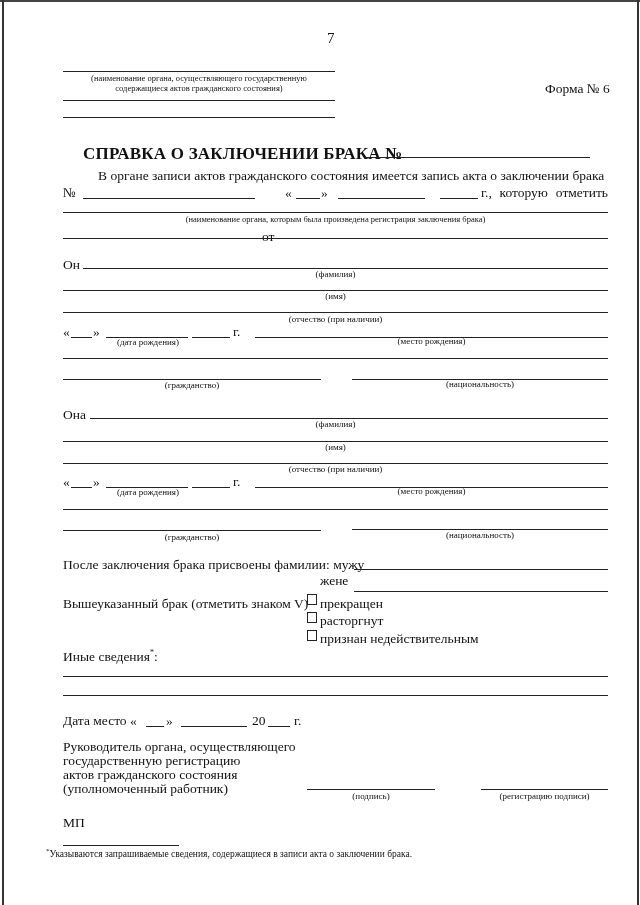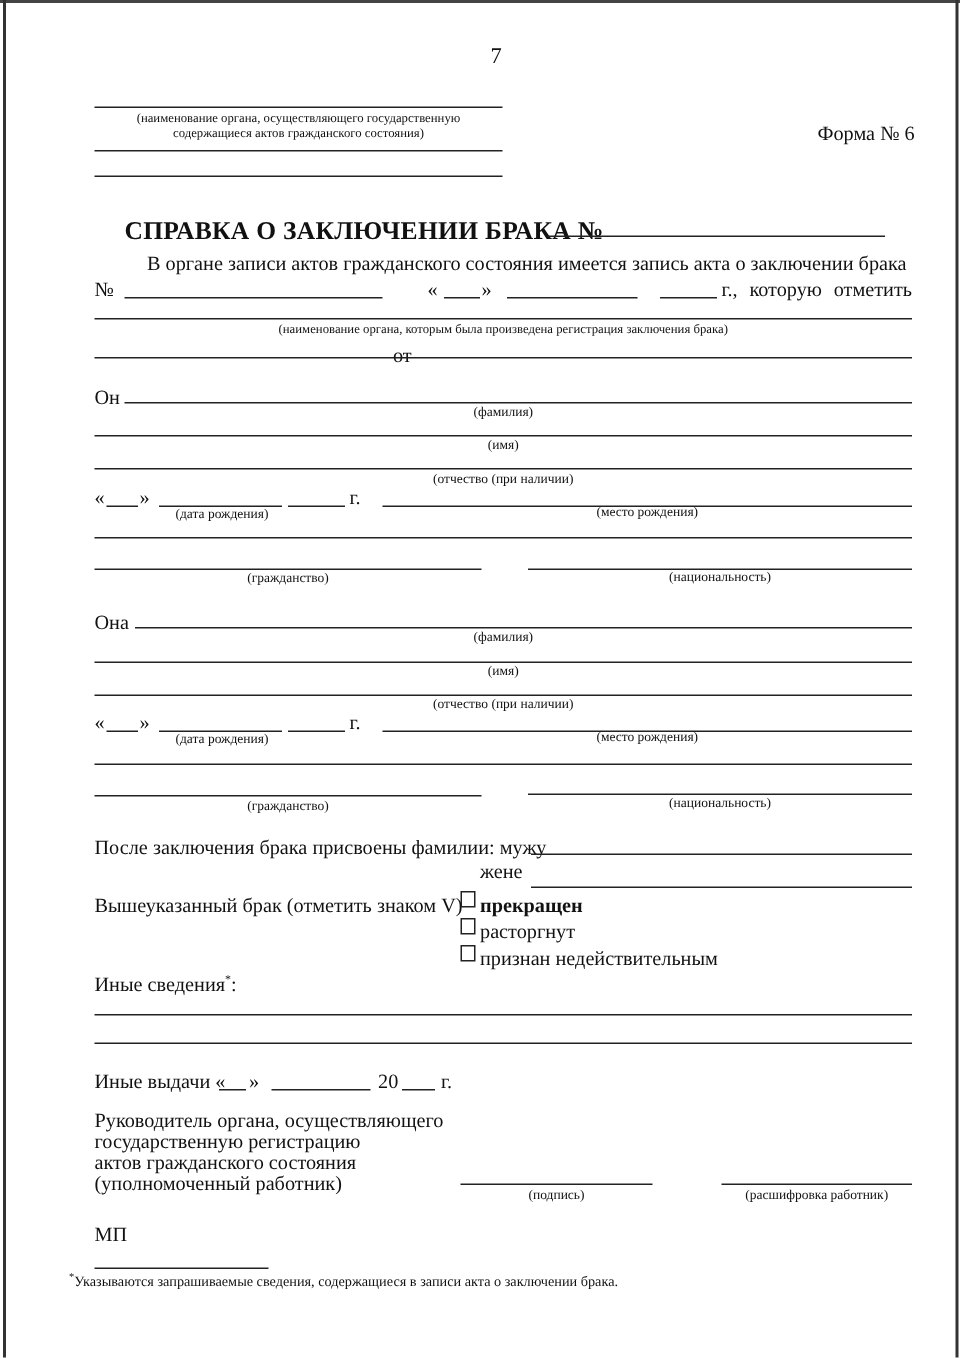--- a/index.html
+++ b/index.html
@@ -97,47 +97,47 @@
 <div class="line" style="left:352px; top:529px; width:256px;"></div>
 <div class="abs small center" style="left:352px; top:530px; width:256px;">(национальность)</div>
 
 <div class="abs txt" style="left:63px; top:557px;">После заключения брака присвоены фамилии: мужу</div>
 <div class="line" style="left:354px; top:569px; width:254px;"></div>
 <div class="abs txt" style="left:320px; top:573px;">жене</div>
 <div class="line" style="left:354px; top:591px; width:254px;"></div>
 
 <div class="abs txt" style="left:63px; top:596px;">Вышеуказанный брак (отметить знаком V)</div>
 <div class="cb" style="left:307px; top:594px;"></div>
-<div class="abs txt" style="left:320px; top:596px;font-weight:bold;">прекращен</div>
+<div class="abs txt" style="left:320px; top:596px;">прекращен</div>
 <div class="cb" style="left:307px; top:612px;"></div>
 <div class="abs txt" style="left:320px; top:613px;">расторгнут</div>
 <div class="cb" style="left:307px; top:630px;"></div>
 <div class="abs txt" style="left:320px; top:631px;text-align:center;">признан недействительным</div>
 
 <div class="abs txt" style="left:63px; top:648px;">
   <span>Иные сведения</span><sup style="font-size:8px;">*</sup><span>:</span>
 </div>
 <div class="line" style="left:63px; top:676px; width:545px;"></div>
 <div class="line" style="left:63px; top:695px; width:545px;"></div>
 
-<div class="abs txt" style="left:63px; top:713px;">Иные выдачи «</div>
+<div class="abs txt" style="left:63px; top:713px;">Дата место «</div>
 <div class="line" style="left:146px; top:726px; width:18px;"></div>
 <div class="abs txt" style="left:166px; top:713px;">»</div>
 <div class="line" style="left:181px; top:726px; width:66px;"></div>
 <div class="abs txt" style="left:252px; top:713px;">20</div>
 <div class="line" style="left:268px; top:726px; width:22px;"></div>
 <div class="abs txt" style="left:294px; top:713px;">г.</div>
 
 <div class="abs txt" style="left:63px; top:739px;">Руководитель органа, осуществляющего</div>
 <div class="abs txt" style="left:63px; top:753px;">государственную регистрацию</div>
 <div class="abs txt" style="left:63px; top:767px;">актов гражданского состояния</div>
 <div class="abs txt" style="left:63px; top:781px;">(уполномоченный работник)</div>
 <div class="line" style="left:307px; top:789px; width:128px;"></div>
 <div class="abs small center" style="left:307px; top:791px; width:128px;">(подпись)</div>
 <div class="line" style="left:481px; top:789px; width:127px;"></div>
-<div class="abs small center" style="left:481px; top:791px; width:127px;">(расшифровка работник)</div>
+<div class="abs small center" style="left:481px; top:791px; width:127px;">(регистрацию подписи)</div>
 
 <div class="abs txt" style="left:63px; top:815px;">МП</div>
 
 <div class="line" style="left:63px; top:845px; width:116px;"></div>
 <div class="abs tiny" style="left:46px; top:847px; font-size:9.5px;">
   <sup style="font-size:7px;">*</sup><span>Указываются запрашиваемые сведения, содержащиеся в записи акта о заключении брака.</span>
 </div>
 
 </body></html>

